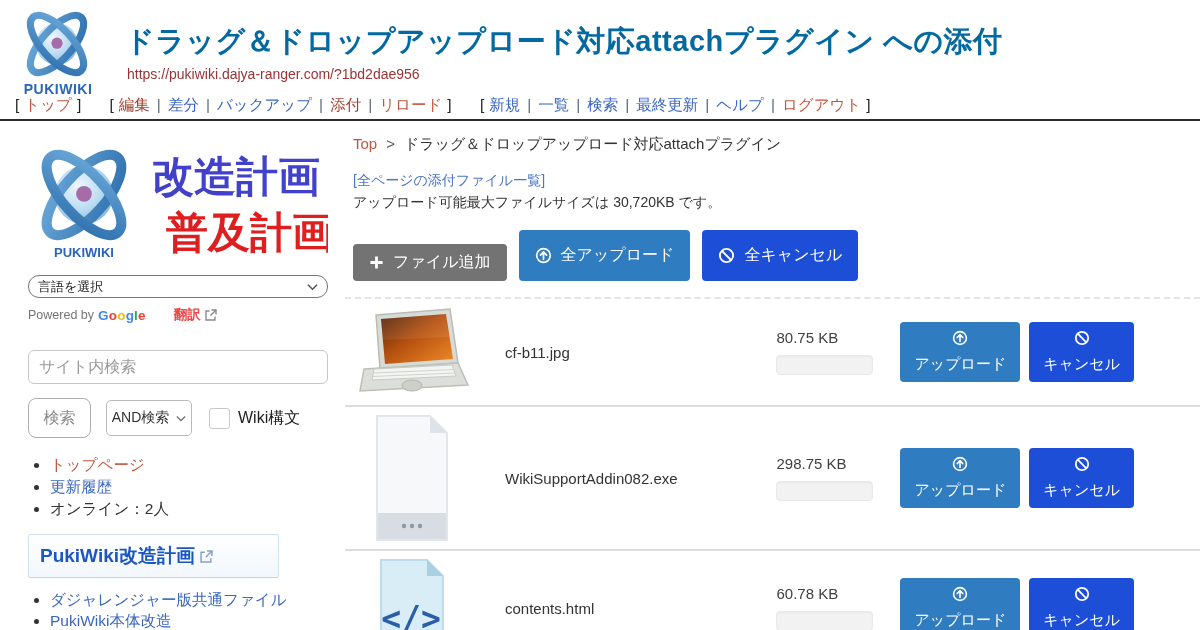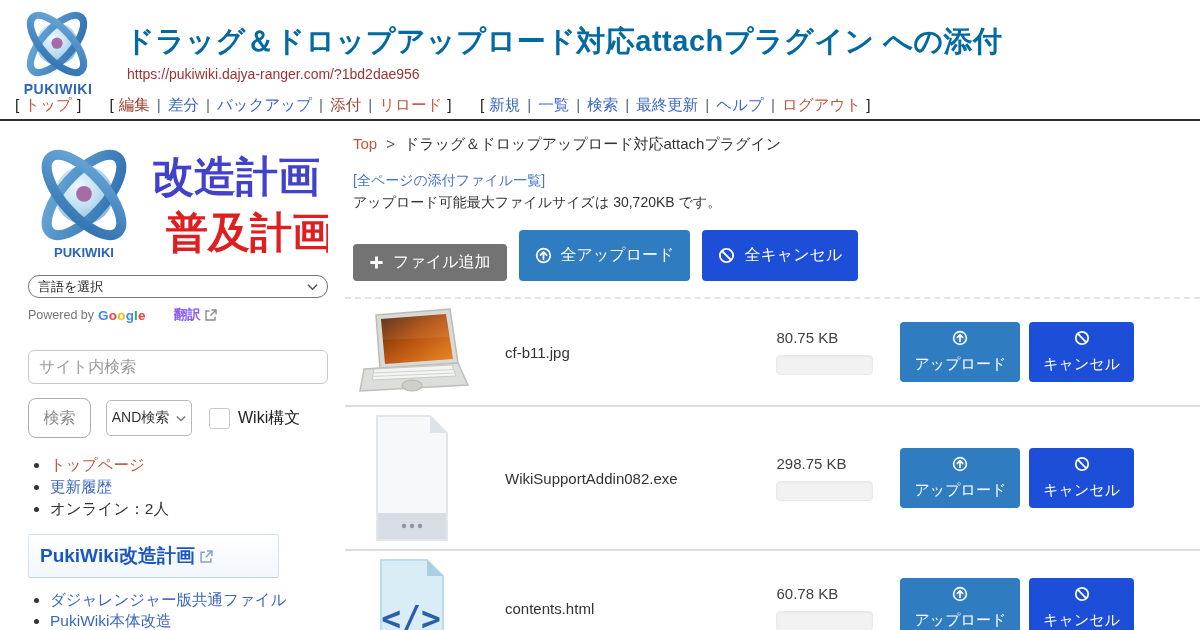--- a/index.html
+++ b/index.html
@@ -24,21 +24,21 @@
   .ngroup{margin-right:14px;}
   .nav .bracket{color:#222;margin:0 5px;}
   .nav .sep{color:#5a6b7d;margin:0 7px;}
   
   .sidebar{position:absolute;left:0;top:123px;width:345px;bottom:0;padding:14px 0 0 28px;}
   .sb-logo{display:block;}
   .widget-select{margin-top:12px;width:300px;height:23px;border:1px solid #767676;border-radius:11px;
     display:flex;align-items:center;justify-content:space-between;padding:0 9px;font-size:13px;color:#222;background:#fff;}
   .powered{margin-top:8px;font-size:12.5px;color:#757575;display:flex;align-items:center;gap:4px;}
   .powered .gbrand{font-weight:bold;font-size:13.5px;letter-spacing:.2px;}
-  .powered .suffix{color:#8b5cf6;font-weight:bold;font-size:13.5px;padding-left:24px;}
+  .powered .suffix{color:#ef4444;font-weight:bold;font-size:13.5px;padding-left:24px;}
   .search-input{margin-top:26px;width:300px;height:34px;border:1px solid #c9c9c9;border-radius:6px;
     padding:0 10px;font-size:16px;color:#737373;outline:none;display:block;background:#fff;}
   .search-input::placeholder{color:#9a9a9a;}
   .controls{margin-top:14px;display:flex;align-items:center;}
   .search-btn{width:63px;height:40px;border:1px solid #adadad;border-radius:8px;background:#fff;color:#8a8a8a;font-size:16px;}
   .mode-select{margin-left:15px;width:86px;height:36px;border:1px solid #b9b9b9;border-radius:5px;background:#fff;
     display:flex;align-items:center;justify-content:center;gap:7px;font-size:14px;color:#333;}
   .checkbox{margin-left:17px;width:21px;height:21px;border:1px solid #c9c9c9;border-radius:3px;background:#fff;flex:none;}
   .cb-label{margin-left:8px;font-size:16px;color:#222;}
   .quick-list,.links-list{margin:16px 0 0 0;padding-left:22px;font-size:15.5px;line-height:1.42;}

